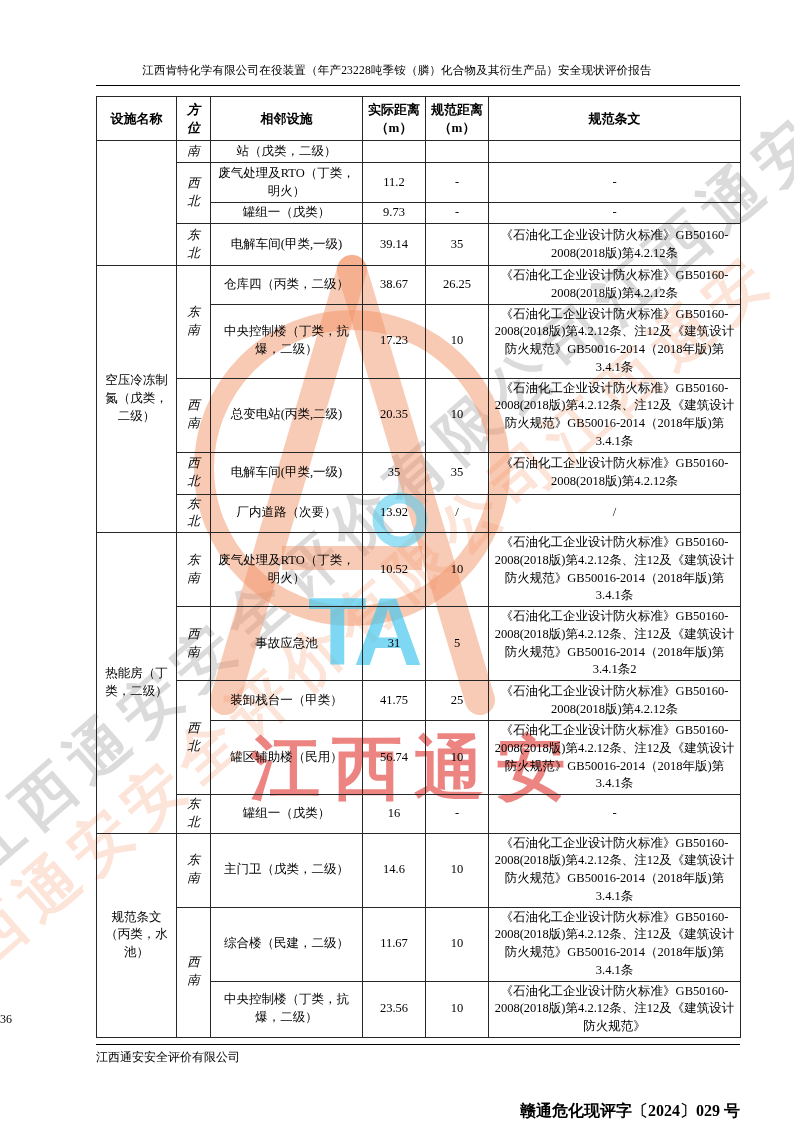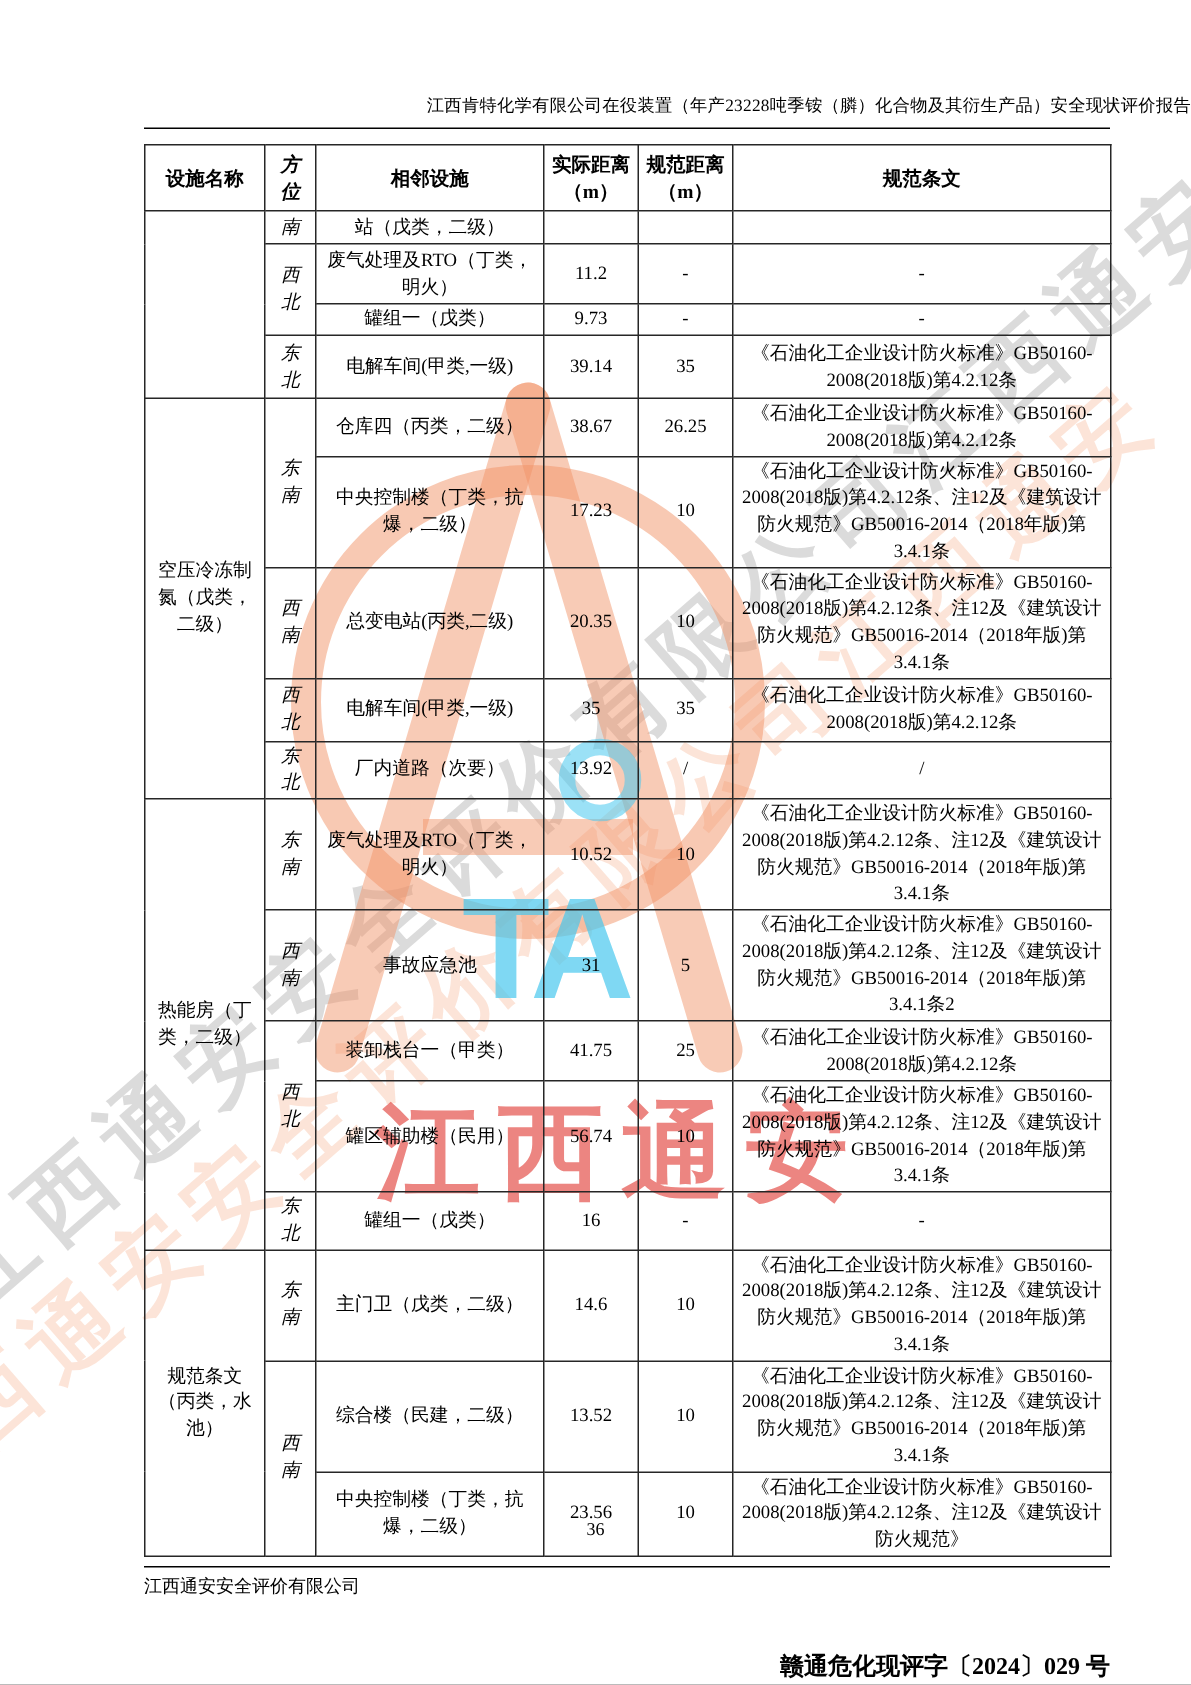--- a/index.html
+++ b/index.html
@@ -17,38 +17,38 @@
   .wm-diag1 { left:-30px; top:822px; transform:rotate(-41deg); color:rgba(135,135,135,0.30); }
   .wm-diag2 { left:-80px; top:960px; transform:rotate(-41deg); color:rgba(242,150,105,0.26); }
   .wm-red {
     position:absolute; left:250px; top:722px; font-size:70px; font-weight:bold;
     letter-spacing:12px; color:rgba(222,45,38,0.58);
   }
   .wm-logo { position:absolute; left:160px; top:240px; }
   
   .content { position:absolute; inset:0; z-index:2; }
   .hdr-title {
-    position:absolute; top:63px; left:0; right:0; text-align:right;
+    position:absolute; top:63px; left:0; right:0; text-align:center;
     font-size:11.5px; letter-spacing:0.2px;
   }
   .hdr-rule { position:absolute; top:85px; left:96px; width:644px; border-top:1.5px solid #000; }
   table.main {
     position:absolute; left:96px; top:96px; width:644px;
     border-collapse:collapse; table-layout:fixed; background:transparent;padding-left:42px;
   }
   table.main th, table.main td {
     border:1px solid #262626; text-align:center; vertical-align:middle;
     font-size:12.5px; line-height:1.42; padding:1px 5px; overflow:hidden;
   }
   table.main th { font-weight:bold; font-size:13px; line-height:1.35; }
   td.fac, th.fac-h { word-break:break-all; padding:1px 6px; }
   td.dir, th.dir-h { word-break:break-all; padding:1px 8px;font-style:italic; }
   td.norm { padding:1px 4px; }
   td.adj { padding:1px 6px; }
-  .pagenum { position:absolute; top:1012px; left:0; right:0; text-align:center; font-size:12px; }
+  .pagenum { position:absolute; top:1012px; left:0; right:0; font-size:12px; }
   .ftr-rule { position:absolute; top:1044px; left:96px; width:644px; border-top:1.5px solid #000; }
   .ftr-left  { position:absolute; top:1049px; left:96px; font-size:12px; }
   .ftr-right { position:absolute; top:1101px; left:96px; width:644px; text-align:right; font-size:16px; font-weight:bold; }
 </style>
 </head>
 <body>
 
 <div class="page">
 
   <div class="wm-layer">
@@ -193,21 +193,21 @@
         <td class="fac" rowspan="3">规范条文（丙类，水池）</td>
         <td class="dir">东南</td>
         <td class="adj">主门卫（戊类，二级）</td>
         <td>14.6</td>
         <td>10</td>
         <td class="norm">《石油化工企业设计防火标准》GB50160-2008(2018版)第4.2.12条、注12及《建筑设计防火规范》GB50016-2014（2018年版)第3.4.1条</td>
       </tr>
       <tr style="height:72px">
         <td class="dir" rowspan="2">西南</td>
         <td class="adj">综合楼（民建，二级）</td>
-        <td>13.52</td>
+        <td>11.67</td>
         <td>10</td>
         <td class="norm">《石油化工企业设计防火标准》GB50160-2008(2018版)第4.2.12条、注12及《建筑设计防火规范》GB50016-2014（2018年版)第3.4.1条</td>
       </tr>
       <tr style="height:56px">
         <td class="adj">中央控制楼（丁类，抗爆，二级）</td>
         <td>23.56</td>
         <td>10</td>
         <td class="norm">《石油化工企业设计防火标准》GB50160-2008(2018版)第4.2.12条、注12及《建筑设计防火规范》</td>
       </tr>
     </tbody>

